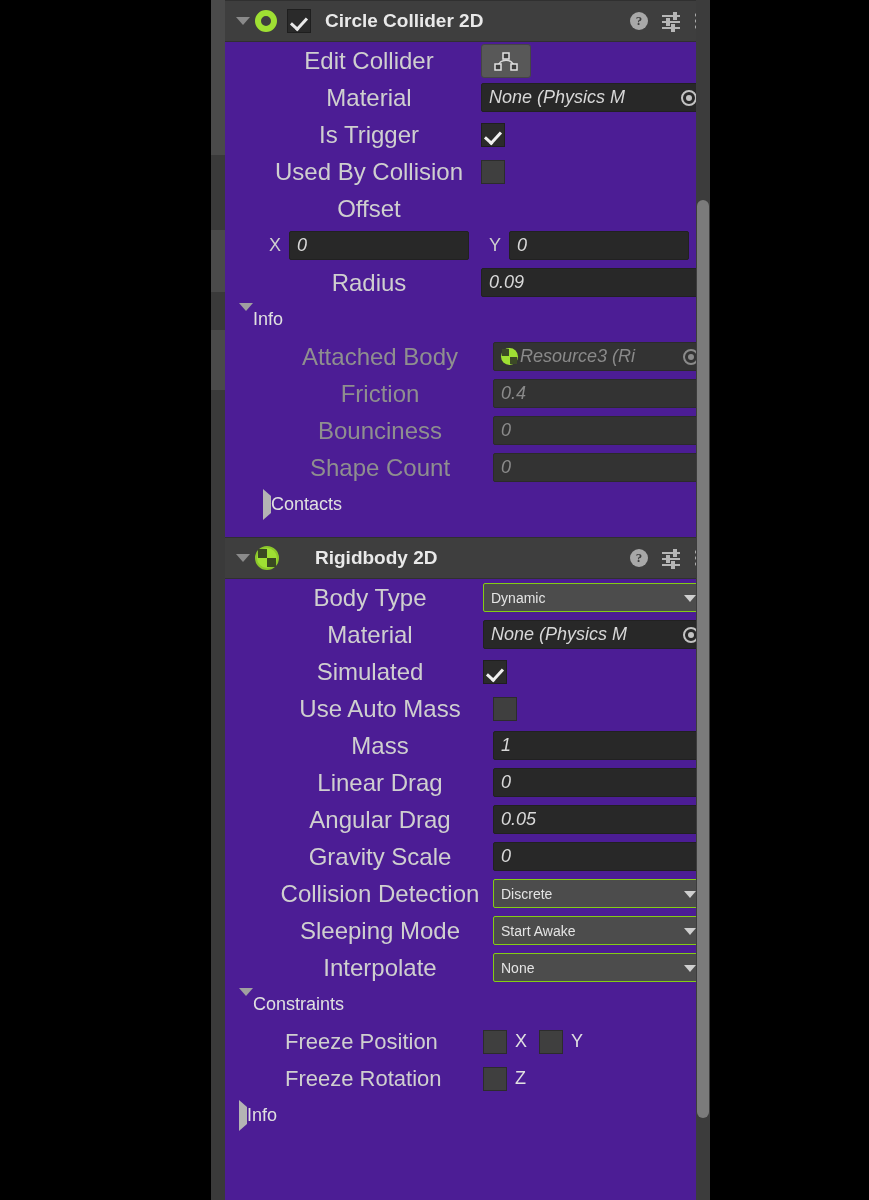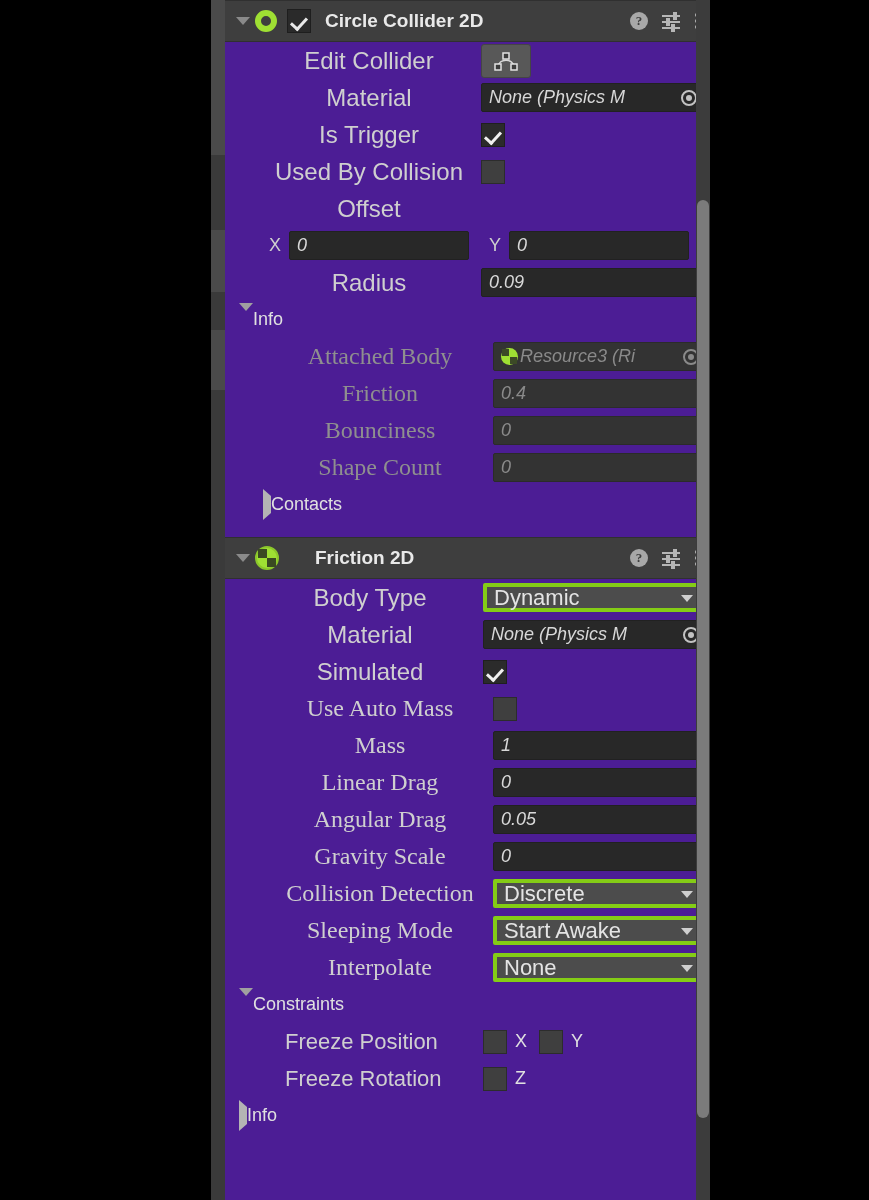--- a/index.html
+++ b/index.html
@@ -182,21 +182,21 @@
   .prop-label {
     color: #cfcfcf;
     font-size: 24px;
     white-space: nowrap;
     flex: 0 0 auto;
     text-align: center;
   }
   .prop-label.dim  { color: #8f8f8f; }
   .prop-label.w1 { width: 224px; }
   .prop-label.w2 { width: 226px; }
-  .prop-label.indent { padding-left: 10px; font-family: Liberation Serif, serif; }
+  .prop-label.indent { padding-left: 10px; }
 
   
   .field {
     background: #282828;
     border: 1px solid #212121;
     border-radius: 2px;
     height: 29px;
     box-sizing: border-box;
     display: flex;
     align-items: center;
@@ -245,30 +245,30 @@
     content: "";
     position: absolute;
     width: 7px; height: 7px;
     background: #3c4a26;
   }
   .mini-rb-icon::before { left: 1px; top: 1px; }
   .mini-rb-icon::after  { right: 1px; bottom: 1px; }
 
   .dropdown {
     background: #4c4c4c;
-    border: 4px solid #84cc16;
+    border: 1px solid #84cc16;
     border-radius: 2px;
     height: 29px;
     width: 222px;
     box-sizing: border-box;
     display: flex;
     align-items: center;
     padding: 0 7px;
     color: #e4e4e4;
-    font-size: 22px;
+    font-size: 14px;
     position: relative;
     white-space: nowrap;
   }
   .dropdown .arrow {
     position: absolute;
     right: 8px; top: 50%;
     margin-top: -3px;
     width: 0; height: 0;
     border-left: 6px solid transparent;
     border-right: 6px solid transparent;
@@ -494,21 +494,21 @@
     <span class="lbl">Contacts</span>
   </div>
 
   <div class="section-gap"></div>
 
   <div class="comp-header">
     <span class="foldout-tri">
       <span class="tri-down"></span>
     </span>
     <span class="icon-rigidbody"></span>
-    <span class="comp-title centered">Friction 2D</span>
+    <span class="comp-title centered">Rigidbody 2D</span>
     <span class="header-icons">
       <span class="ic-help">?</span>
       <span class="ic-preset">
         <i></i>
           <i></i>
           <i></i>
           <b></b>
           <b></b>
           <b></b>
       </span>

